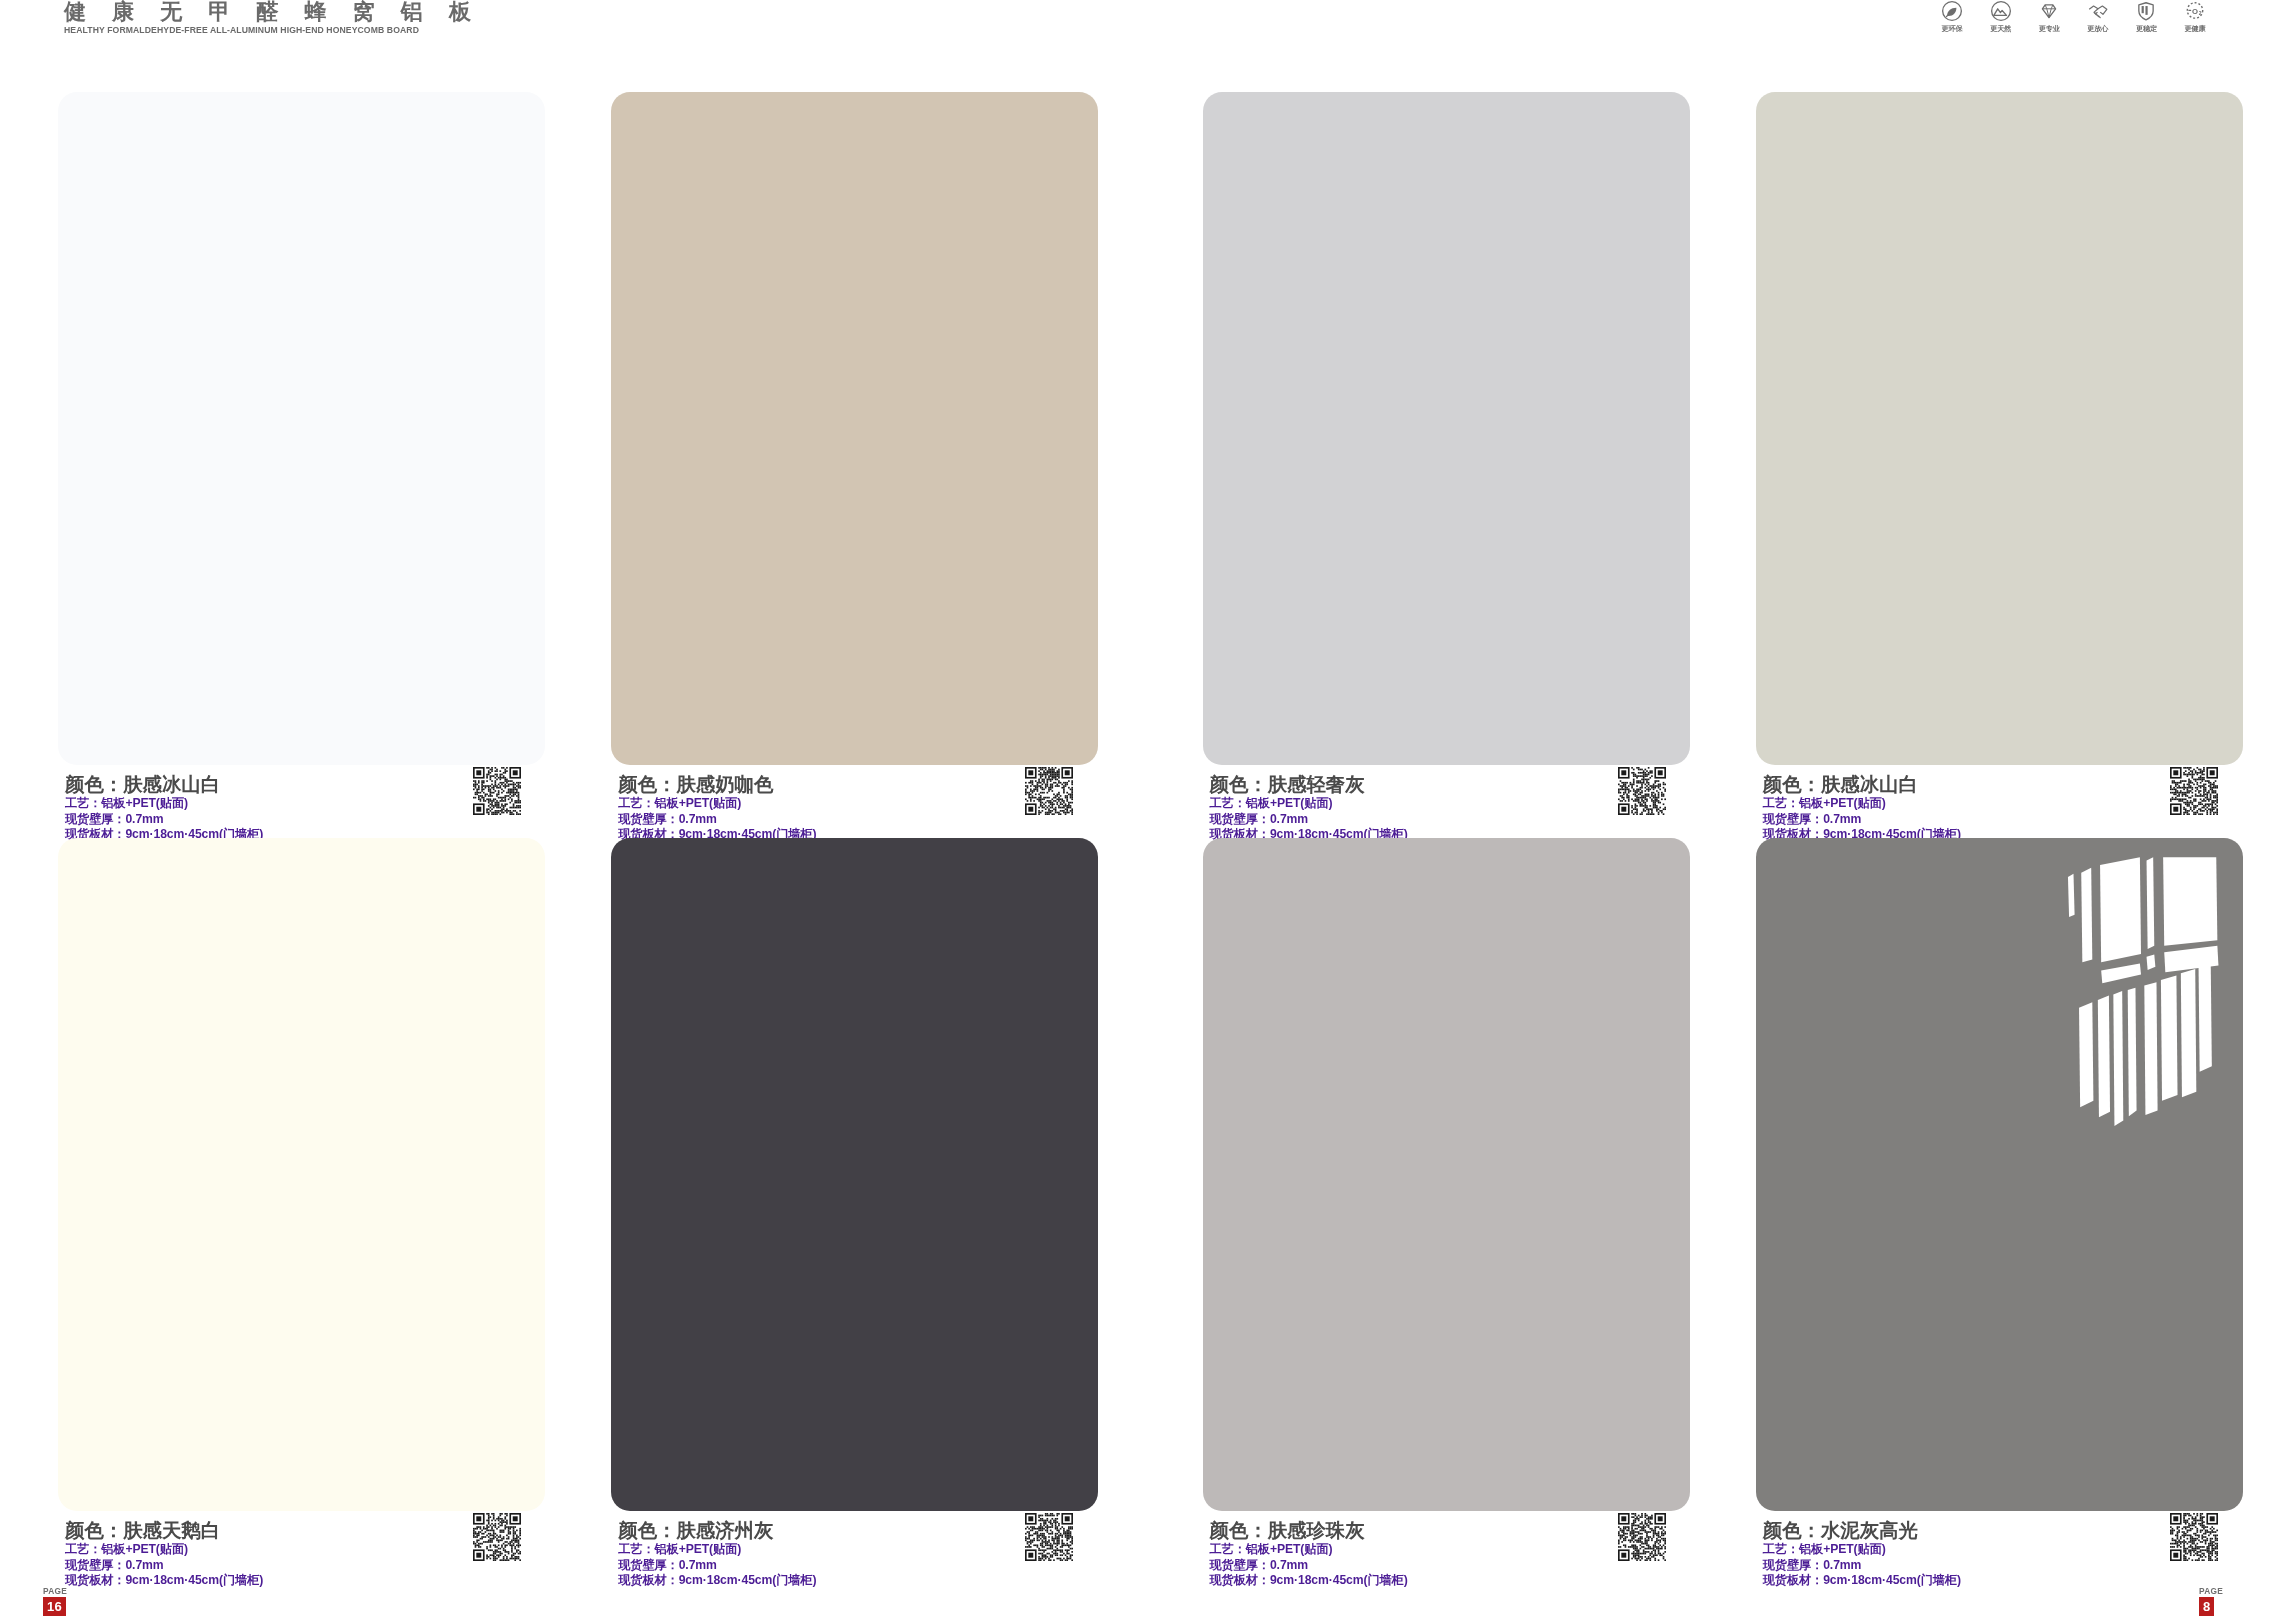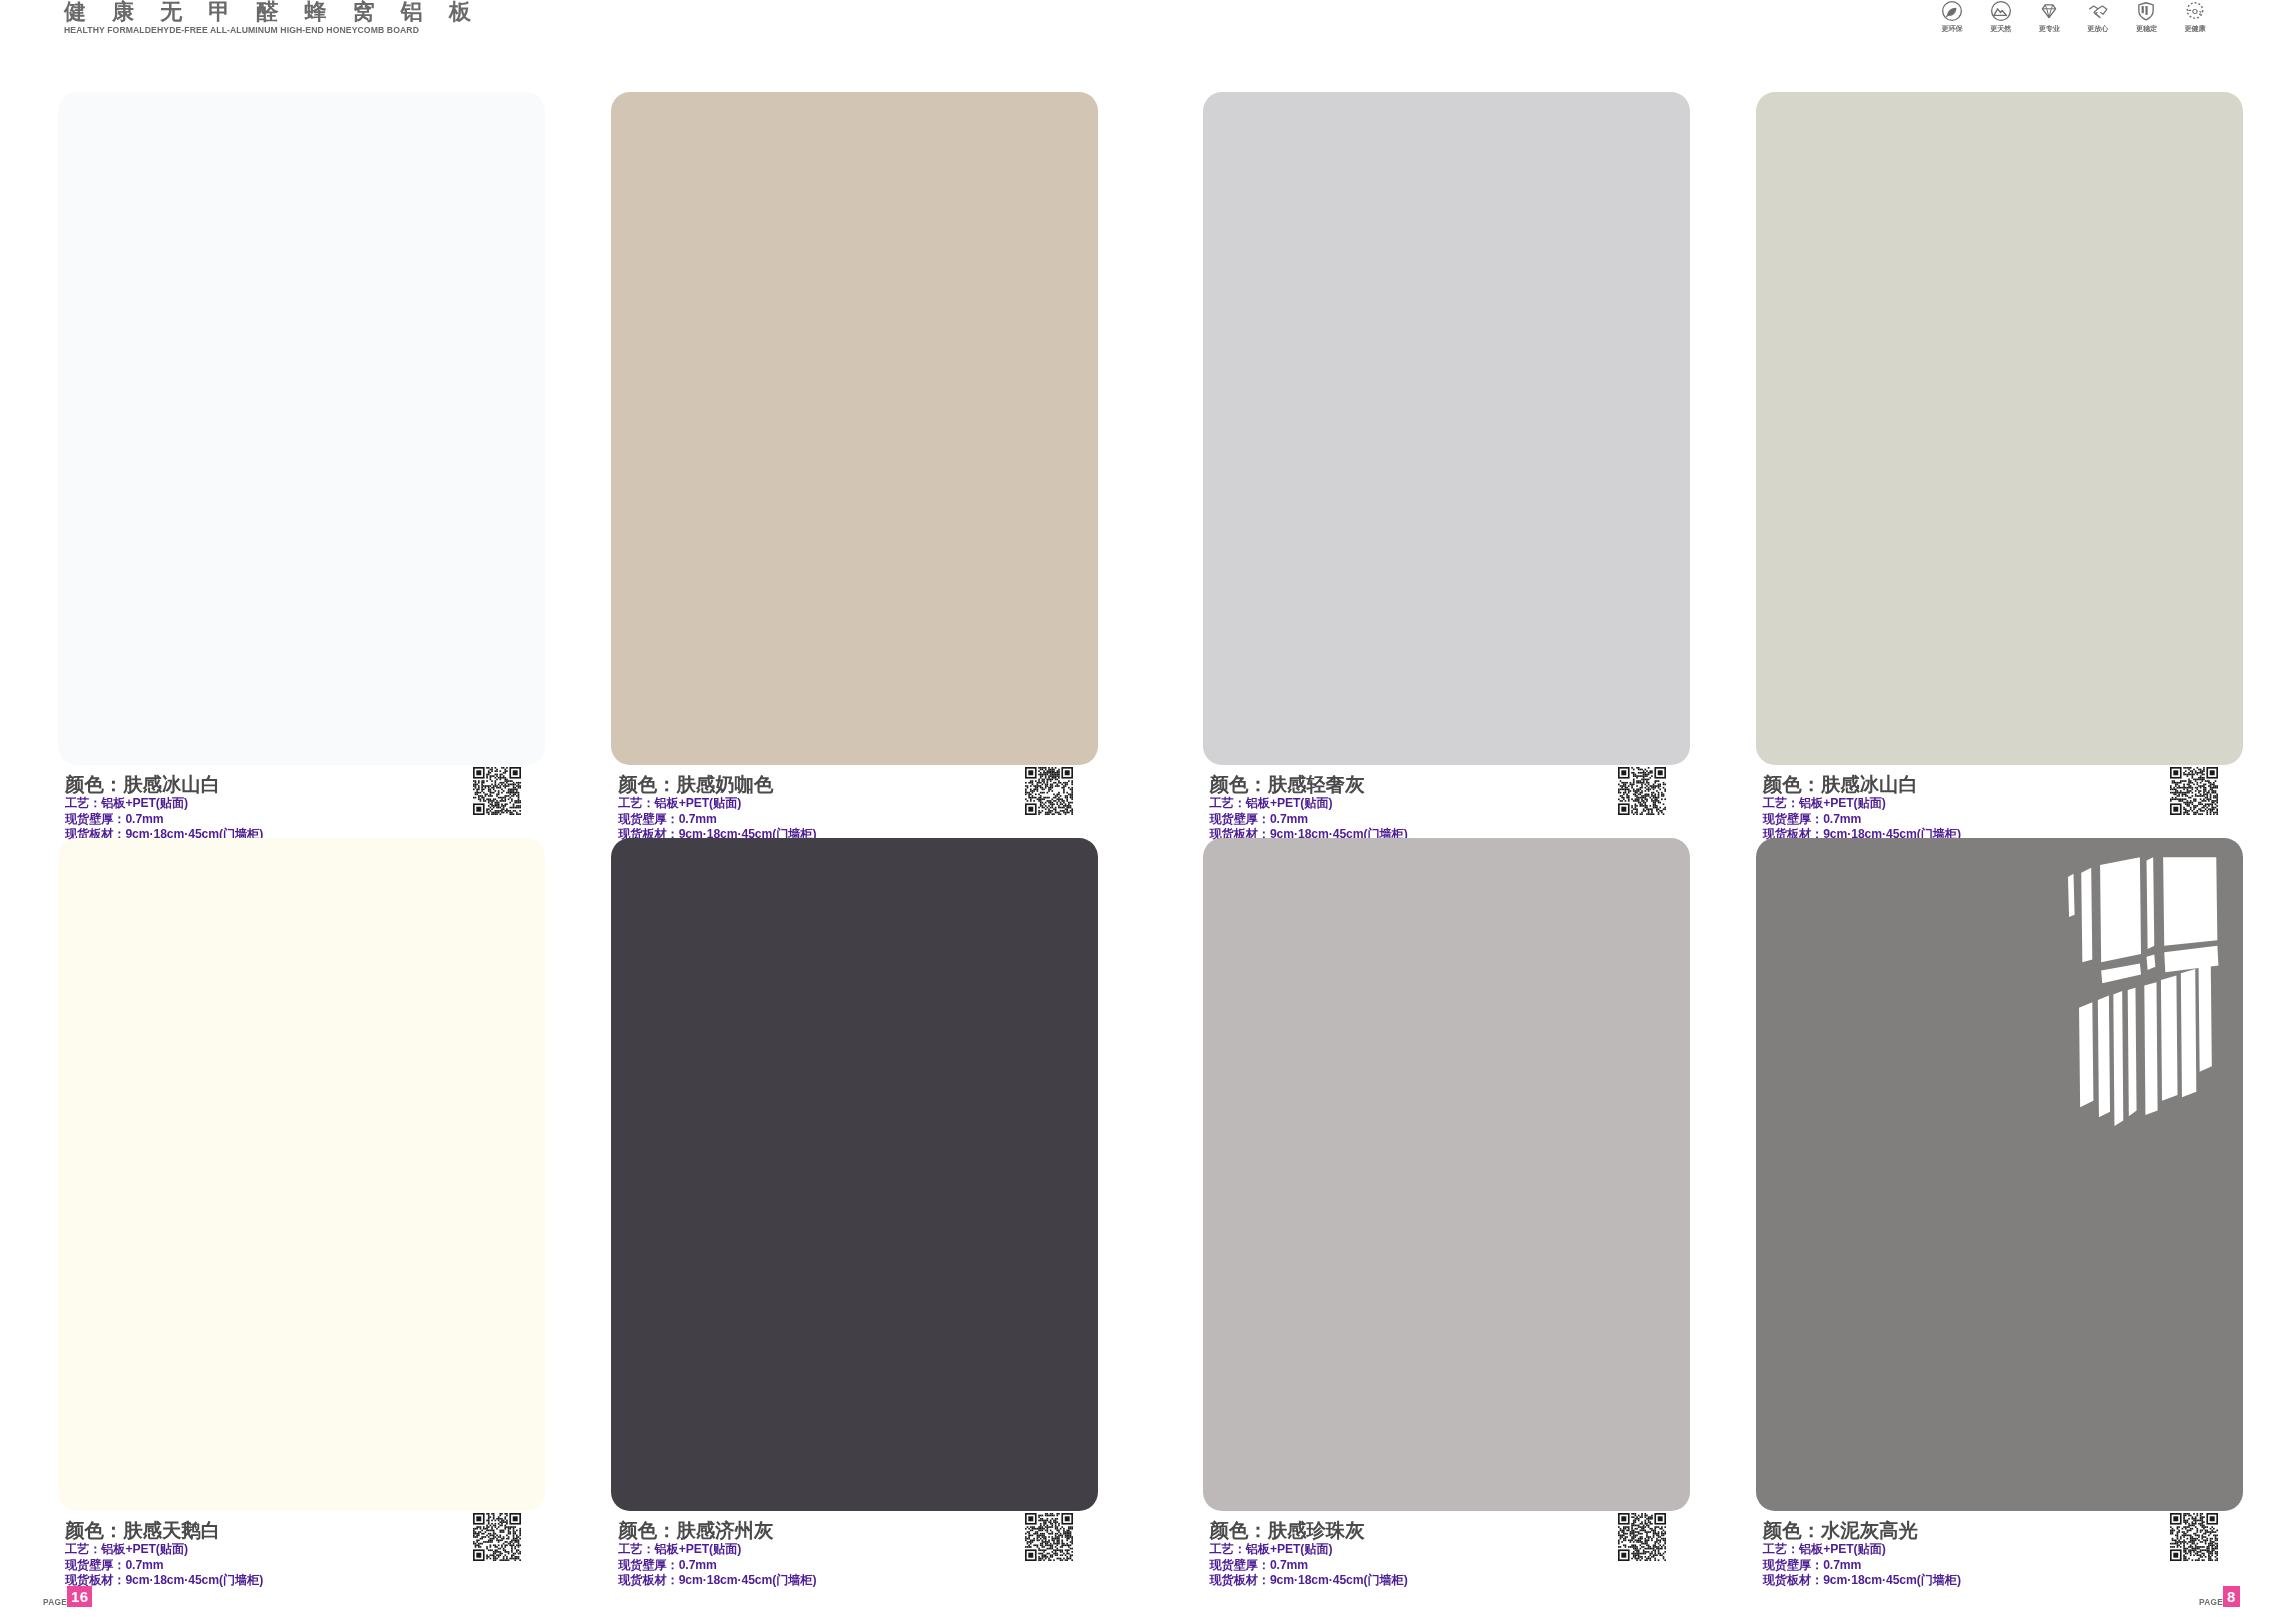--- a/index.html
+++ b/index.html
@@ -124,39 +124,40 @@
     position:absolute;
     top:19px; right:19px;
     width:166px; height:277px;
     pointer-events:none;
   }
   .light-overlay svg { display:block; width:100%; height:100%; }
 
   
   .pagenum {
     position:absolute;
-    bottom:10px;
+    bottom:1px;
     width:34px;
     display:flex;
-    align-items:flex-end;
+    flex-direction:column;
+    align-items:flex-start;
   }
   .pagenum.left  { left:43px; }
   .pagenum.right { right:40px; }
   .pagenum .pg-word {
     font-size:8.3px;
     font-weight:bold;
     color:#6e6e6e;
     letter-spacing:0.3px;
     line-height:1.1;
   }
   .pagenum .pg-num {
     margin-top:1.1px;
-    background:#ec4899;
+    background:#b91c1c;
     color:#ffffff;
-    font-size:15px;
+    font-size:13px;
     font-weight:bold;
     line-height:1;
     padding:2.8px 3.9px 3.3px 3.9px;
     letter-spacing:0.3px;
   }
 </style>
 </head>
 <body>
 
 <div class="header">

